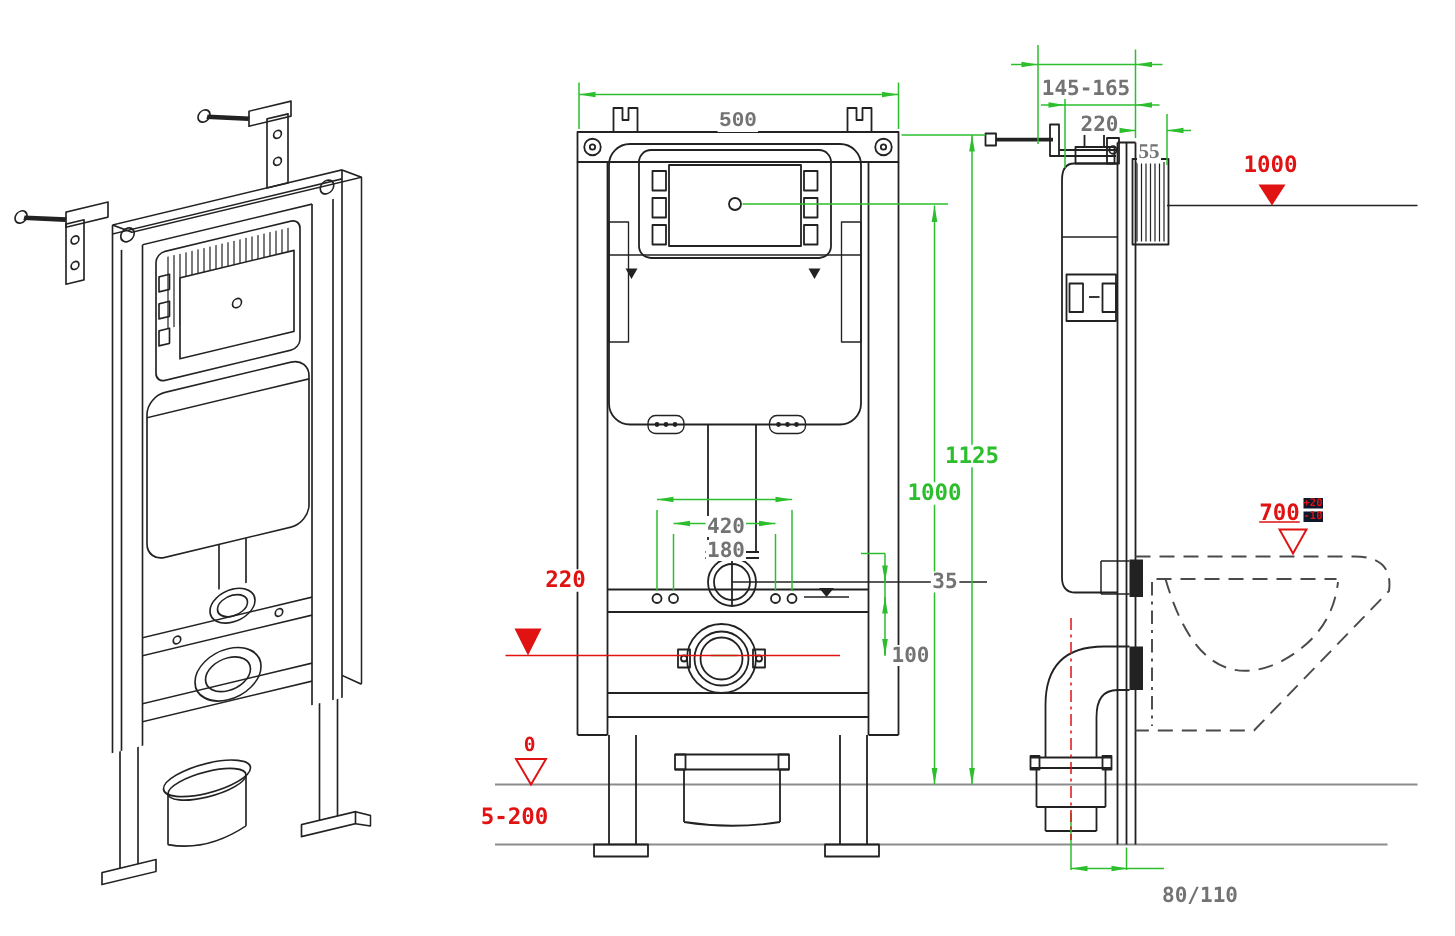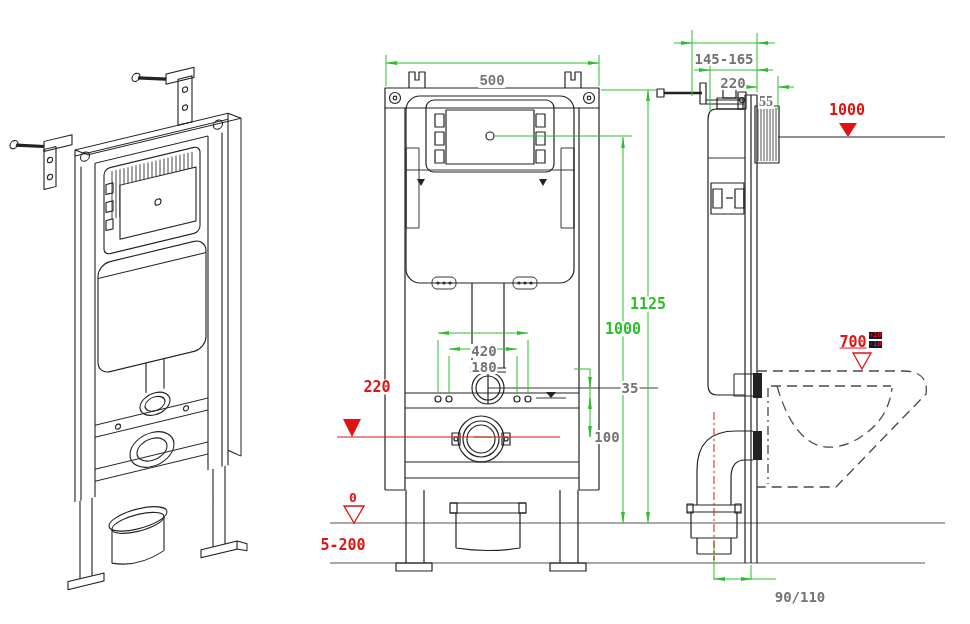--- a/index.html
+++ b/index.html
@@ -271,21 +271,21 @@
 <span class="lbl g" style="left:492px;top:62px;font-family:Liberation Mono, monospace;">500</span>
 <span class="lbl g" style="left:484px;top:332px;">420</span>
 <span class="lbl g" style="left:484px;top:348px;">180</span>
 <span class="lbl g" style="left:630px;top:369px;">35</span>
 <span class="lbl g" style="left:607px;top:418px;">100</span>
 <span class="lbl gx" style="left:623px;top:329px;">1000</span>
 <span class="lbl gx" style="left:648px;top:304px;">1125</span>
 <span class="lbl g" style="left:724px;top:40px;">145-165</span>
 <span class="lbl g" style="left:733px;top:64px;">220</span>
 <span class="lbl g" style="left:766px;top:83px;font-family:Liberation Serif, serif;">55</span>
-<span class="lbl g" style="left:800px;top:578px;">90/110</span>
+<span class="lbl g" style="left:800px;top:578px;">80/110</span>
 
 <span class="lbl r" style="left:351px;top:387px;margin-left:26px;">220</span>
 <span class="lbl rs" style="left:353px;top:497px;">0</span>
 <span class="lbl r" style="left:343px;top:545px;">5-200</span>
 <span class="lbl r" style="left:847px;top:110px;">1000</span>
 <span class="lbl r u" style="left:853px;top:342px;">700</span>
 <span class="tol" style="left:869px;top:332px;">+20</span>
 <span class="tol" style="left:869px;top:341px;text-align:center;">-10</span>
 
 </div>

